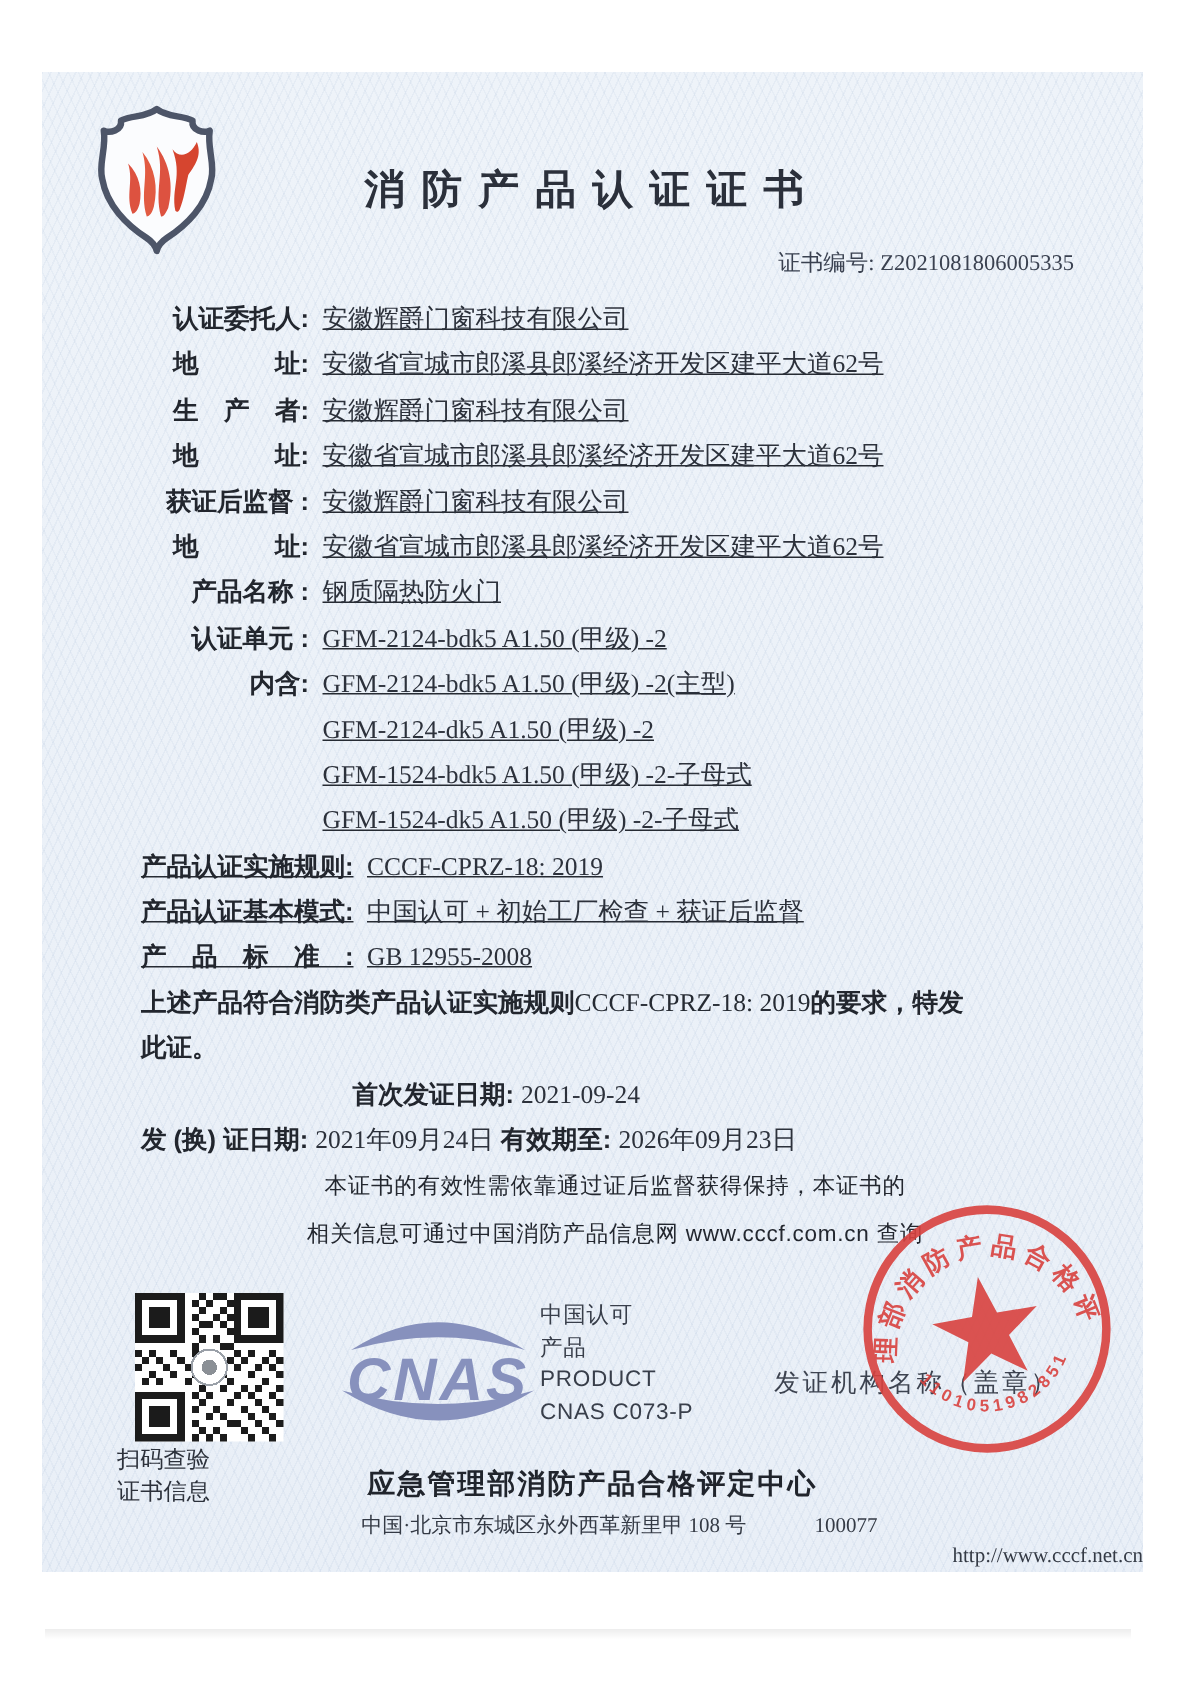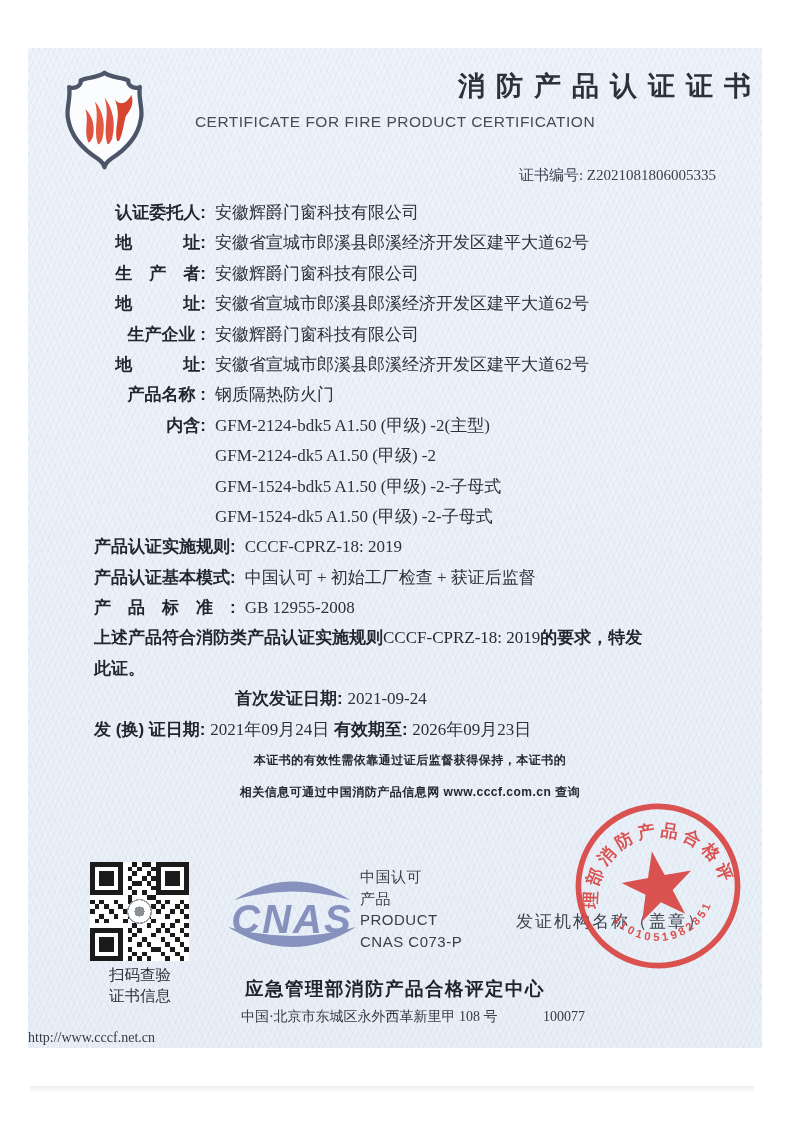--- a/index.html
+++ b/index.html
@@ -18,97 +18,97 @@
       repeating-linear-gradient(65deg, rgba(106,140,185,.06) 0 1px, transparent 1px 6px),
       linear-gradient(#eef3f9,#e9eff7);
   }
   .scan-shadow{
     position:absolute; left:30px; right:40px; top:1086px; height:7px;
     background:linear-gradient(rgba(0,0,0,.07), rgba(0,0,0,0));
   }
   
   .logo { position:absolute; left:24px; top:20px; width:105px; height:105px; }
   .title {
-    padding-top:20px; text-align:right;
+    padding-top:60px; text-align:center;
     font-size:27px; font-weight:bold; letter-spacing:11px; color:#2b303b;
   }
   .subtitle {
     margin-top:9px; text-align:center;
     font-size:15.5px; letter-spacing:.5px; color:#454b57;
   }
   .cert-no {
     position:absolute; right:46px; top:118px;
     font-size:15px; color:#3a4150; font-family:"Liberation Serif", serif;
   }
   
   .main { position:absolute; left:66px; top:150px; right:36px; }
-  .row { height:30.4px; line-height:30.4px; font-size:17px; white-space:nowrap; }
+  .row { height:30.4px; line-height:30.4px; font-size:17px; white-space:nowrap;text-decoration:underline; }
   .row .lbl {
     display:inline-block; width:112px; text-align:right;
     font-weight:bold; color:#22262e; vertical-align:top;
   }
   .row .val {
     margin-left:9px; color:#2c313b;
     font-family:"Liberation Serif", serif;
   }
   .row .wlbl { font-weight:bold; color:#22262e; }
   .stmt { height:30.4px; line-height:30.4px; font-size:17px; }
   .stmt .b { font-weight:bold; color:#22262e; }
   .stmt .c { font-family:"Liberation Serif", serif; }
   .dates1 { height:30.4px; line-height:30.4px; font-size:17px; padding-left:141px; }
   .dates2 { height:30.4px; line-height:30.4px; font-size:17px; }
   .b { font-weight:bold; color:#22262e; }
   .v { font-family:"Liberation Serif", serif; color:#2c313b; }
   .gap { }
-  .note { height:31.5px; line-height:31.5px; font-size:12px; text-align:center; font-weight:bold; color:#23272f; letter-spacing:.5px; }
+  .note { height:31.5px; line-height:31.5px; font-size:15px; text-align:center; font-weight:normal; color:#23272f; letter-spacing:.5px; }
   
   .qr { position:absolute; left:62px; top:814px; width:99px; height:99px; }
-  .qr-caption { position:absolute; left:50px; top:916px; width:124px; text-align:center;
-    font-size:15.5px; color:#2c313b; line-height:21px; font-family:Liberation Sans, sans-serif; }
+  .qr-caption { position:absolute; left:50px; top:916px; width:124px; text-align:left;
+    font-size:15.5px; color:#2c313b; line-height:21px; font-family:Liberation Mono, monospace; }
   .cnas-logo { position:absolute; left:188px; top:822px; width:152px; height:88px; }
   .cnas-text { position:absolute; left:332px; top:818px; font-size:15px; line-height:21.5px; color:#383e4a; letter-spacing:.5px; }
   .issuer { position:absolute; left:488px; top:862px; font-size:17px; letter-spacing:2px; color:#3d4350; z-index:1;
     font-family:"Liberation Serif", serif; }
   .seal { position:absolute; left:537px; top:745px; width:186px; height:186px; z-index:3; opacity:.9;
     transform:rotate(-10deg); }
   .footer-org { position:absolute; left:0; right:0; top:928px; text-align:center;
     font-size:18.5px; font-weight:bold; letter-spacing:1.5px; color:#20242c; }
   .footer-addr { position:absolute; left:0; right:0; top:960px; text-align:center;
     font-size:14px; color:#343a45; font-family:"Liberation Serif", serif;padding-left:36px; }
   .footer-addr .pc { margin-left:42px; }
-  .footer-url { position:absolute; left:0; right:0; top:982px; text-align:left;
+  .footer-url { position:absolute; left:0; right:0; top:982px; text-align:right;
     font-size:14px; color:#343a45; font-family:"Liberation Serif", serif; }
 </style>
 </head>
 <body>
 
 <div class="page">
 
   <svg class="logo" viewBox="0 0 110 110">
     <path d="M55,5 C63,11 72,9 80,13 C79,20 88,22 92,20 C90,32 96,44 93,54 C90,72 76,86 62,95 C59,97 56,100 55,104 C54,100 51,97 48,95 C34,86 20,72 17,54 C14,44 20,32 18,20 C22,22 31,20 30,13 C38,9 47,11 55,5 Z" fill="#fbfcfe" stroke="#4d5568" stroke-width="4.5" stroke-linejoin="round"></path>
     <g>
       <path d="M38,78 C33,65 39,56 35,43 C43,51 45,62 43,71 C42,75 40,78 38,78 Z" fill="#dd5240"></path>
       <path d="M48,80 C43,63 50,52 45,35 C54,46 56,60 53,73 C52,77 50,80 48,80 Z" fill="#e25b42"></path>
       <path d="M58,80 C53,61 61,50 55,31 C64,43 67,58 63,74 C61,78 60,80 58,80 Z" fill="#dd5240"></path>
       <path d="M68,76 C65,60 73,52 66,33 C71,40 79,37 83,28 C87,38 81,45 77,51 C75,60 74,68 71,75 C70,77 69,77 68,76 Z" fill="#d6452f"></path>
     </g>
   </svg>
 
   <div class="title">消防产品认证证书</div>
-  <div class="subtitle">CERTIFICATE FOR FIRE PRODUCT CERTIFICATION</div>
   <div class="cert-no">证书编号: Z2021081806005335</div>
 
   <div class="main">
     <div class="row"><span class="lbl">认证委托人:</span><span class="val">安徽辉爵门窗科技有限公司</span></div>
     <div class="row"><span class="lbl">地　　　址:</span><span class="val">安徽省宣城市郎溪县郎溪经济开发区建平大道62号</span></div>
     <div class="row"><span class="lbl">生　产　者:</span><span class="val">安徽辉爵门窗科技有限公司</span></div>
     <div class="row"><span class="lbl">地　　　址:</span><span class="val">安徽省宣城市郎溪县郎溪经济开发区建平大道62号</span></div>
-    <div class="row"><span class="lbl">生产企业 :</span><span class="val">安徽辉爵门窗科技有限公司</span></div>
+    <div class="row"><span class="lbl">获证后监督 :</span><span class="val">安徽辉爵门窗科技有限公司</span></div>
     <div class="row"><span class="lbl">地　　　址:</span><span class="val">安徽省宣城市郎溪县郎溪经济开发区建平大道62号</span></div>
     <div class="row"><span class="lbl">产品名称 :</span><span class="val">钢质隔热防火门</span></div>
+    <div class="row"><span class="lbl">认证单元 :</span><span class="val">GFM-2124-bdk5 A1.50 (甲级) -2</span></div>
     <div class="row"><span class="lbl">内含:</span><span class="val">GFM-2124-bdk5 A1.50 (甲级) -2(主型)</span></div>
     <div class="row"><span class="lbl"></span><span class="val">GFM-2124-dk5 A1.50 (甲级) -2</span></div>
     <div class="row"><span class="lbl"></span><span class="val">GFM-1524-bdk5 A1.50 (甲级) -2-子母式</span></div>
     <div class="row"><span class="lbl"></span><span class="val">GFM-1524-dk5 A1.50 (甲级) -2-子母式</span></div>
 
     <div class="row"><span class="wlbl">产品认证实施规则:</span><span class="val">CCCF-CPRZ-18: 2019</span></div>
     <div class="row"><span class="wlbl">产品认证基本模式:</span><span class="val">中国认可 + 初始工厂检查 + 获证后监督</span></div>
     <div class="row"><span class="wlbl">产　品　标　准　:</span><span class="val">GB 12955-2008</span></div>
 
     <div class="stmt"><span class="b">上述产品符合消防类产品认证实施规则</span><span class="c">CCCF-CPRZ-18: 2019</span><span class="b">的要求，特发</span></div>

